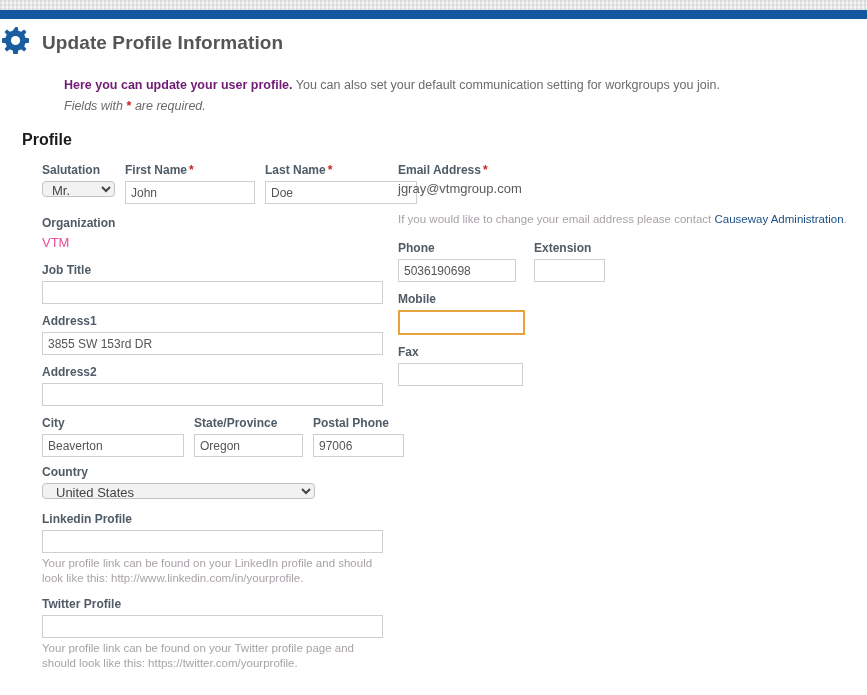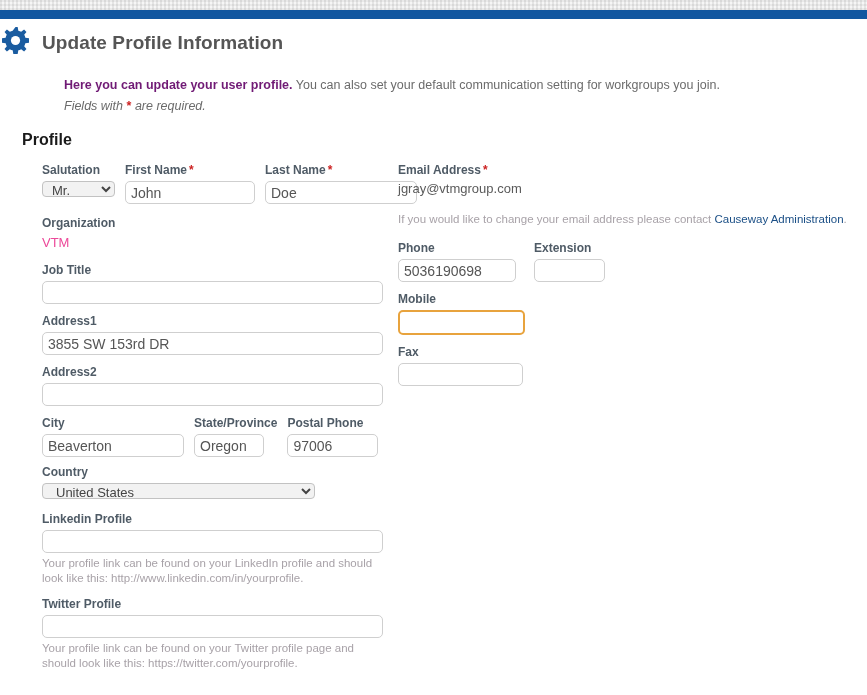--- a/index.html
+++ b/index.html
@@ -113,24 +113,24 @@
     margin-bottom: 3px;
     white-space: nowrap;
   }
   .field-label .req-star { margin-left: 2px; }
 
   .txt {
     box-sizing: border-box;
     height: 23px;
     padding: 0 5px;
     border: 1px solid #cfcfcf;
-    border-radius: 5px;
+    border-radius: 0;
     background: #ffffff;
     font-family: "Liberation Sans", sans-serif;
-    font-size: 14px;
+    font-size: 12px;
     color: #555555;
     outline: none;
     display: block;
   }
   .txt::placeholder { color: #9a9a9a; }
   .txt.focused {
     border: 2px solid #e8a33d;
     height: 25px;
     padding: 0 4px;
   }
@@ -265,21 +265,21 @@
 
     <div class="spacer-10"></div>
 
     <div class="row">
       <div>
         <div class="field-label">City</div>
         <input class="txt" style="width: 142px;" value="Beaverton">
       </div>
       <div>
         <div class="field-label">State/Province</div>
-        <input class="txt" style="width: 70px;" value="Oregon">
+        <input class="txt" style="width: 109px;" value="Oregon">
       </div>
       <div>
         <div class="field-label">Postal Phone</div>
         <input class="txt" style="width: 91px;" value="97006">
       </div>
     </div>
 
     <div class="spacer-8"></div>
 
     <div>

